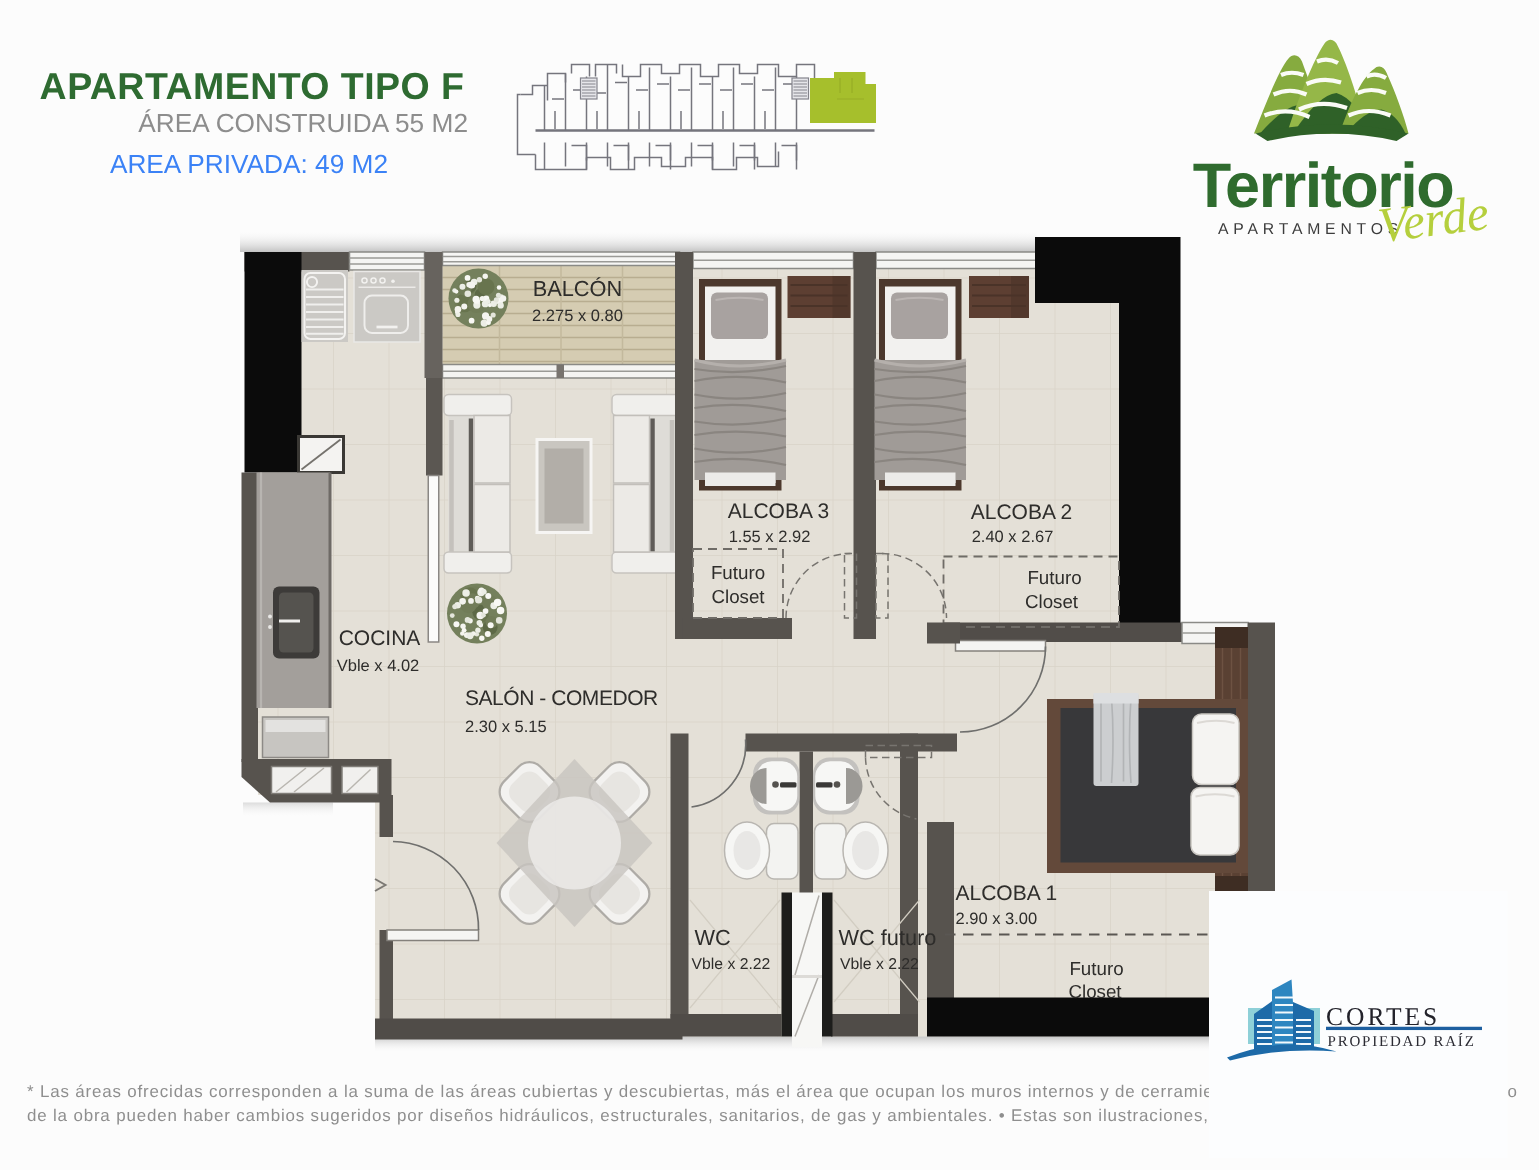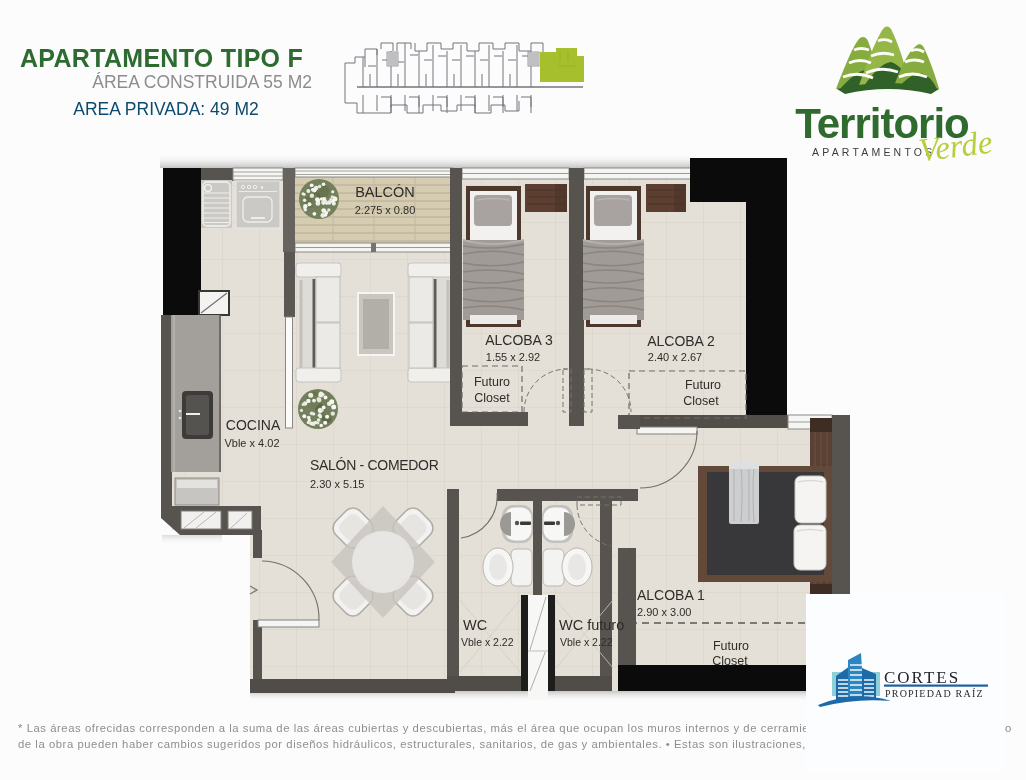--- a/index.html
+++ b/index.html
@@ -7,25 +7,25 @@
 .disc{position:absolute;color:#8e8e8e;font-size:11.3px;letter-spacing:0.55px;white-space:nowrap}
 </style></head>
 <body>
 
 <div class="disc" style="left:18px;top:722px">* Las áreas ofrecidas corresponden a la suma de las áreas cubiertas y descubiertas, más el área que ocupan los muros internos y de cerramiento</div>
 
 <div class="disc" style="left:18px;top:738px">de la obra pueden haber cambios sugeridos por diseños hidráulicos, estructurales, sanitarios, de gas y ambientales. • Estas son ilustraciones, no representan</div>
 
 <div class="disc" style="left:1005px;top:722px">o</div>
 
-<div class="abs" style="left:20px;top:44px;width:296px;text-align:left;font-size:25px;font-weight:bold;color:#2e6b31;letter-spacing:0.3px;white-space:nowrap">APARTAMENTO TIPO F</div>
+<div class="abs" style="left:20px;top:44px;width:296px;text-align:center;font-size:25px;font-weight:bold;color:#2e6b31;letter-spacing:0.3px;white-space:nowrap">APARTAMENTO TIPO F</div>
 
 <div class="abs" style="left:20px;top:72px;width:292px;text-align:right;font-size:17.5px;color:#8d8d8d">ÁREA CONSTRUIDA 55 M2</div>
 
-<div class="abs" style="left:20px;top:99px;width:292px;text-align:center;font-size:17.5px;color:#0c4a6e">AREA PRIVADA: 49 M2</div>
+<div class="abs" style="left:20px;top:99px;width:292px;text-align:center;font-size:17.5px;color:#3b82f6">AREA PRIVADA: 49 M2</div>
 <svg class="abs" style="left:0;top:0" width="1026" height="780" viewBox="0 0 1026 780">
 <defs>
 <pattern id="tile" width="37" height="37" patternUnits="userSpaceOnUse">
 <rect width="37" height="37" fill="#e4e0d7"></rect>
 <path d="M0,0H37M0,0V37" stroke="#d8d3c8" stroke-width="1" fill="none"></path>
 </pattern>
 <pattern id="tilewc" width="13" height="13" patternUnits="userSpaceOnUse">
 <rect width="13" height="13" fill="#e0dbd1"></rect>
 <path d="M0,0H13M0,0V13" stroke="#d2ccc0" stroke-width="0.8" fill="none"></path>
 </pattern>

